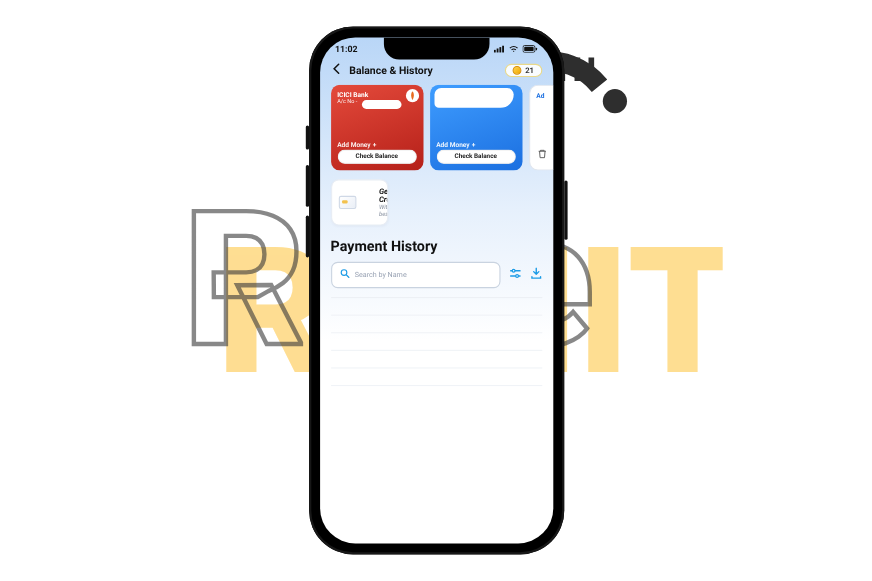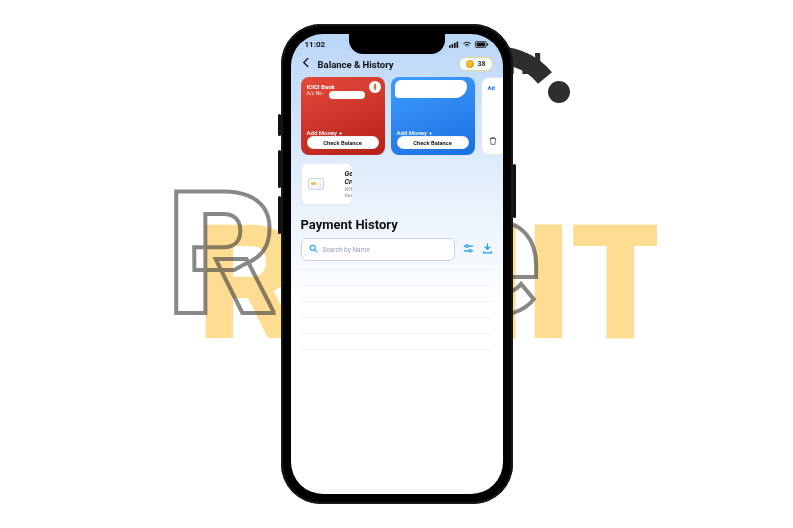--- a/index.html
+++ b/index.html
@@ -74,20 +74,21 @@
     align-items: center;
     font-size: 8px;
     font-weight: 700;
     padding: 6px 14px 0;
     color: #111;
   }
   .status-icons { display:flex; gap:3px; align-items:center; }
 
   .header {
     display: flex;
+    align-items: center;
     justify-content: space-between;
     padding: 8px 10px 6px;
   }
   .header-left { display:flex; align-items:center; gap:6px; }
   .back { font-size: 12px; color:#111; }
   .h-title { font-size: 9.5px; font-weight: 700; color:#111; }
   .coin-pill {
     display:flex; align-items:center; gap:3px;
     background: rgba(255,255,255,0.9);
     border:0.5px solid #e9d98a;
@@ -223,21 +224,21 @@
       <div class="header-left">
         <span class="back">
           <svg width="11" height="11" viewBox="0 0 16 16">
               <path d="M10 2 L4 8 L10 14" fill="none" stroke="#111" stroke-width="2" stroke-linecap="round"></path>
             </svg>
         </span>
         <span class="h-title">Balance &amp; History</span>
       </div>
       <div class="coin-pill">
         <span class="coin"></span>
-        <span>38</span>
+        <span>21</span>
       </div>
     </div>
 
 
     <div class="cards-row">
       <div class="acct-card red">
         <div>
           <div class="bank-name">ICICI Bank</div>
           <div class="acct-no">A/c No -</div>
         </div>

